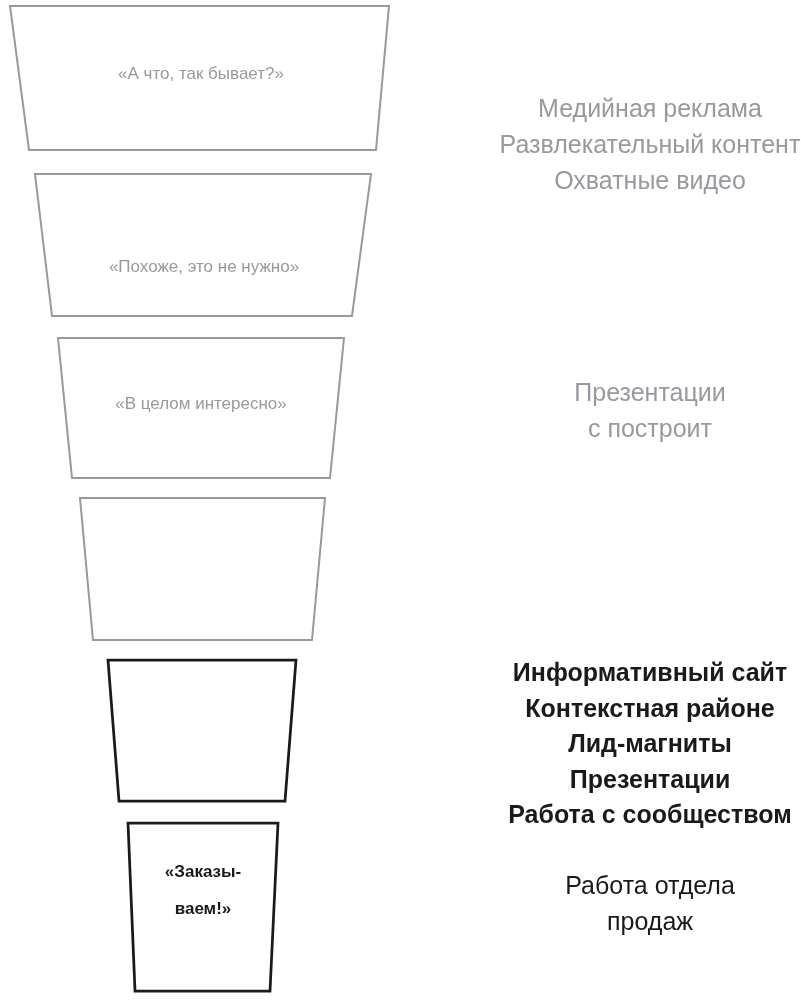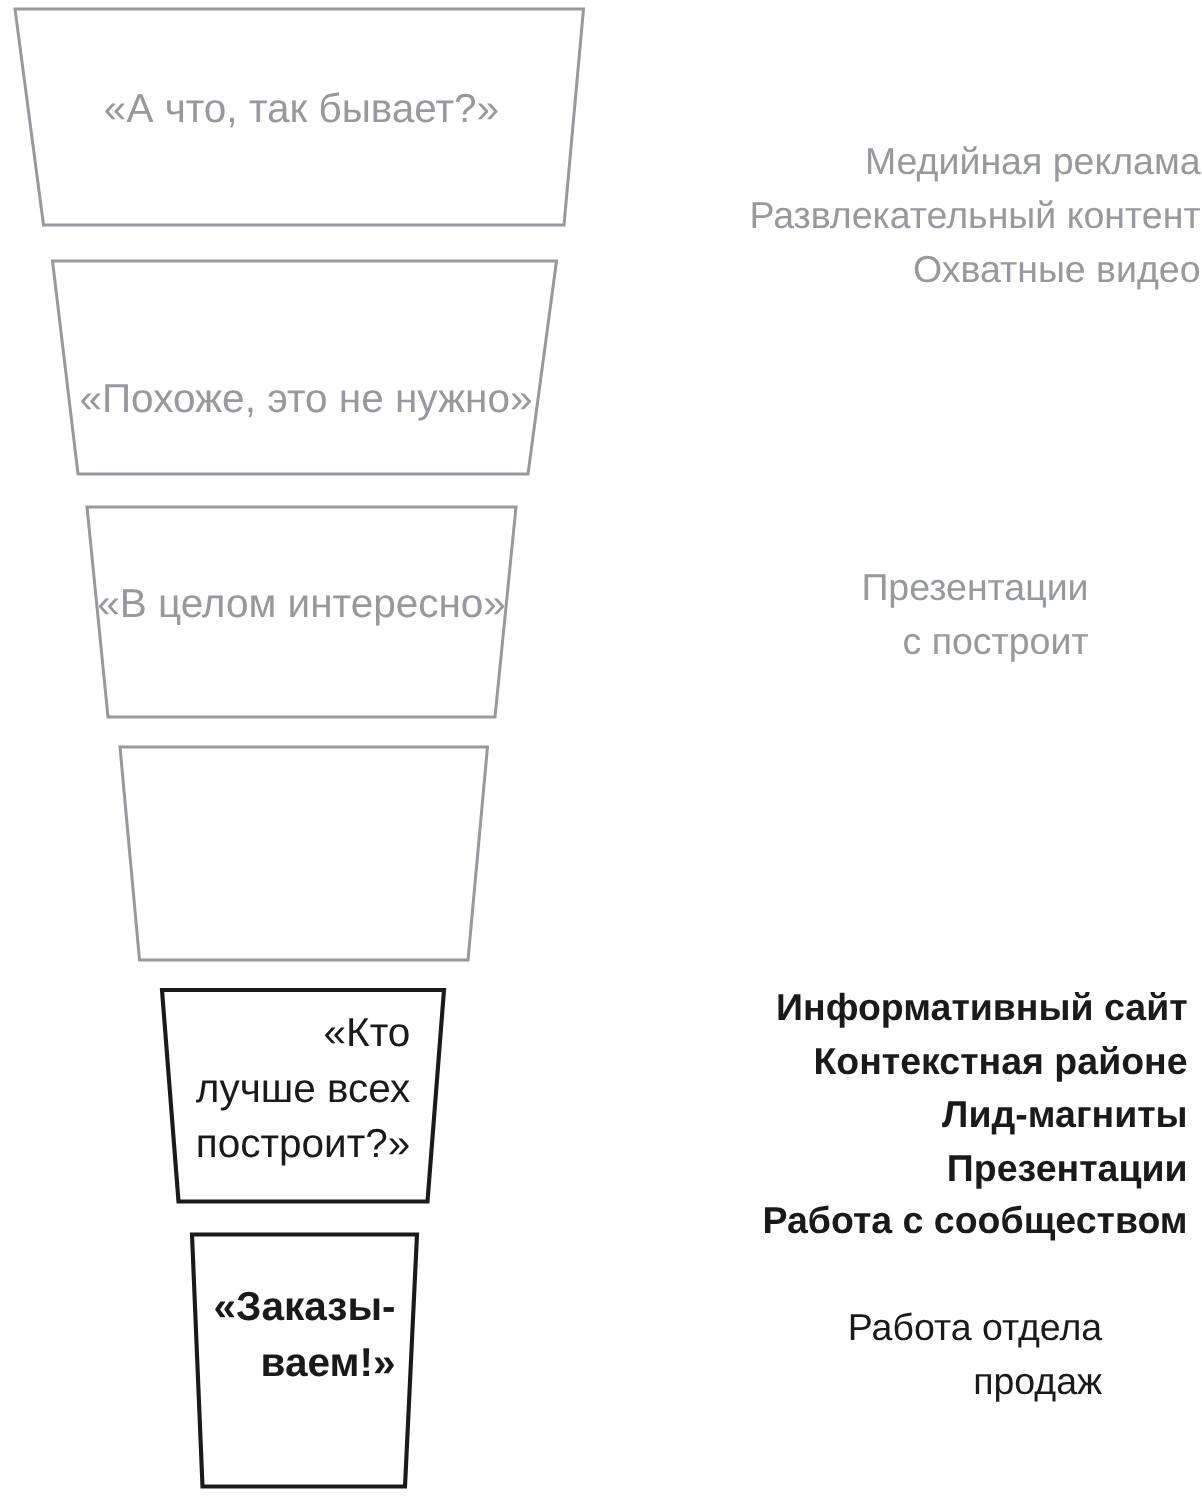--- a/index.html
+++ b/index.html
@@ -16,29 +16,29 @@
     overflow: hidden;
   }
   .funnel-svg {
     position: absolute;
     left: 0;
     top: 0;
   }
   .stage-text {
     position: absolute;
     transform: translate(-50%, -50%);
-    text-align: right;
-    font-size: 27px;
+    text-align: center;
+    font-size: 17px;
     line-height: 37px;
     white-space: nowrap;
   }
   .annotation {
     position: absolute;
     transform: translate(-50%, -50%);
-    text-align: right;
+    text-align: center;
     font-size: 25px;
     line-height: 36px;
     white-space: nowrap;
   }
   .annotation.tight { line-height: 35.5px; font-weight: bold; }
   .tone-gray { color: var(--gray, #97999e); }
   .tone-black { color: var(--black, #1a1a1a); }
 </style>
 </head>
 <body>
@@ -60,25 +60,20 @@
 
   <div class="stage-text tone-gray" style="left:204px; top:243px;margin-top:23px;">
       <div>«Похоже, это не нужно»</div>
     </div>
 
   <div class="stage-text tone-gray" style="left:201px; top:403px;">
       <div>«В целом интересно»</div>
     </div>
 
 
-  <div class="stage-text tone-black" style="left:202px; top:726px;">
-      <div>«Кто</div>
-      <div>лучше всех</div>
-      <div>построит?»</div>
-    </div>
 
   <div class="stage-text tone-black" style="left:203px; top:890px;font-weight:bold;">
       <div>«Заказы-</div>
       <div>ваем!»</div>
     </div>
 
   <div class="annotation tone-gray" style="left:650px; top:144px;">
       <div>Медийная реклама</div>
       <div>Развлекательный контент</div>
       <div>Охватные видео</div>

